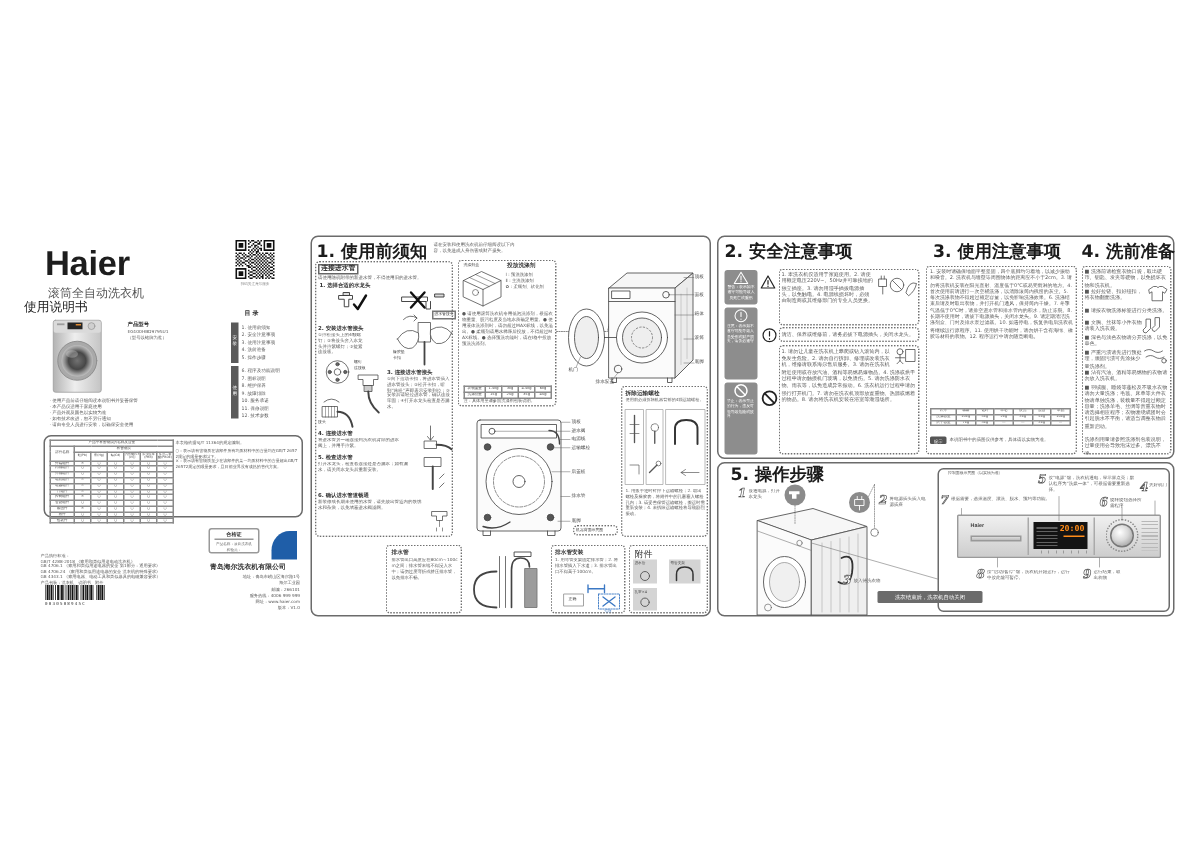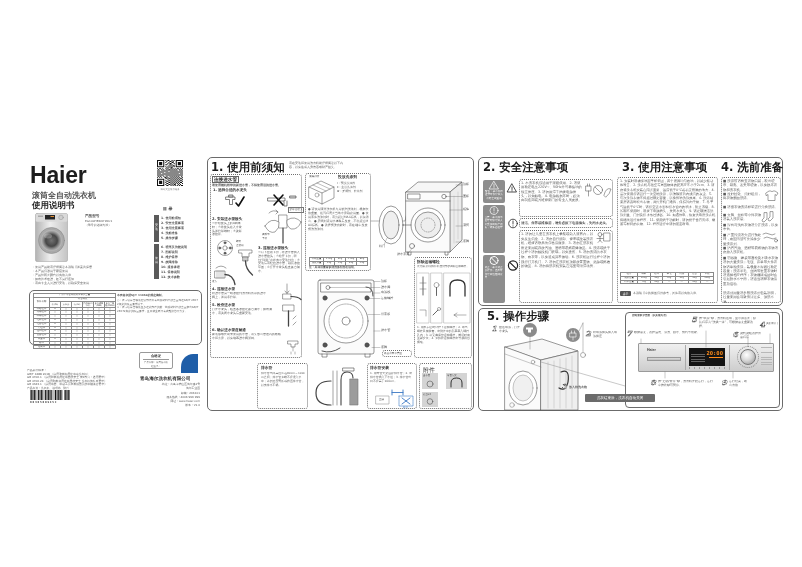--- a/index.html
+++ b/index.html
@@ -1,21 +1,21 @@
 <!DOCTYPE html>
 <html><head>
 <meta charset="utf-8">
 <style>
 html,body{margin:0;padding:0;background:#ffffff;}
 body{width:802px;height:567px;position:relative;overflow:hidden;font-family:"DejaVu Sans",sans-serif;color:#333;}
 .a{position:absolute;}
 .grp{position:absolute;left:0;top:0;width:0;height:0;}
 .t{font-size:3.4px;line-height:4.3px;color:#5a5a5a;overflow:hidden;word-break:break-all;}
 .pl{white-space:pre-line;}
-.nw{white-space:nowrap;font-weight:bold;}
+.nw{white-space:nowrap;}
 .frame{border:1px solid #6b6b6b;border-radius:5px;box-sizing:border-box;}
 .dot{border:1px dotted #707070;border-radius:3px;box-sizing:border-box;}
 .st{font-weight:bold;font-size:11.5px;line-height:14px;color:#1b1b1b;white-space:nowrap;}
 .h{font-weight:bold;font-size:3.8px;line-height:4.6px;color:#333;white-space:nowrap;}
 .lbl{font-size:3.1px;line-height:3.8px;color:#444;white-space:nowrap;}
 .gbox{position:absolute;background:#8d8d8d;border-radius:2px;}
 .gt{position:absolute;left:1.5px;right:1.5px;font-size:2.6px;line-height:3.3px;color:#fff;overflow:hidden;word-break:break-all;}
 table.mini{position:absolute;border-collapse:collapse;table-layout:fixed;font-size:2.4px;line-height:2.8px;color:#4a4a4a;}
 table.mini td{border:0.5px solid #8a8a8a;text-align:center;padding:0;overflow:hidden;white-space:nowrap;height:2.8px;}
 table.mini tr.hdr td{white-space:normal;word-break:break-all;font-size:2.1px;line-height:2.5px;}
@@ -326,21 +326,21 @@
     <circle cx="583" cy="355" r="2.5" stroke="#666" stroke-width="0.5"></circle>
   </g>
   <path d="M541 362L625 386" stroke="#777" stroke-width="0.4"></path>
   <path d="M748 338v8M770 334v9M706 331v16M641 339v4M665 378v-6M733 378v-6" stroke="#777" stroke-width="0.4"></path>
 </svg>
 
 <div class="grp">
   <div class="a" style="left:30px;top:164px;font-family:'Liberation Sans',sans-serif;font-weight:bold;font-size:23px;line-height:23px;color:#1d1d1d;letter-spacing:-0.2px;">Haier</div>
   <div class="a lbl" style="left:155px;top:187.5px;width:30px;text-align:center;font-size:2.4px;color:#888;">扫码关注海尔服务</div>
   <div class="a nw" style="left:32px;top:191px;font-size:8px;line-height:9px;color:#555;">滚筒全自动洗衣机</div>
-  <div class="a nw" style="left:32px;top:201px;font-size:8.5px;line-height:9.5px;font-weight:bold;color:#1f1f1f;">使用说明书</div>
+  <div class="a nw" style="left:16px;top:201px;font-size:8.5px;line-height:9.5px;font-weight:normal;color:#1f1f1f;">使用说明书</div>
   <div class="a h" style="left:85px;top:214px;font-size:3.6px;">产品型号</div>
   <div class="a t pl" style="left:85px;top:220px;width:40px;height:9px;font-size:2.9px;line-height:3.7px;">EG100HBD979SU1
 （型号以铭牌为准）</div>
   <div class="a t pl" style="left:33px;top:265px;width:78px;height:21px;font-size:3px;line-height:4px;">· 使用产品前请仔细阅读本说明书并妥善保管
 · 本产品仅适用于家庭使用
 · 产品外观及颜色以实物为准
 · 如有技术改进，恕不另行通知
 · 请由专业人员进行安装，以确保安全使用</div>
 
   <div class="a h" style="left:163px;top:207px;font-size:4px;">目  录</div>

